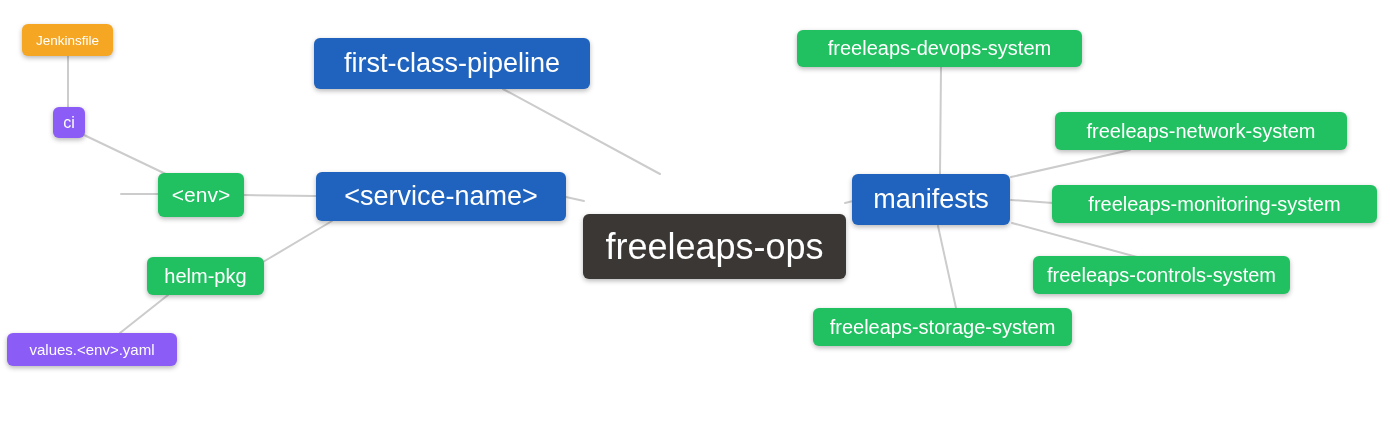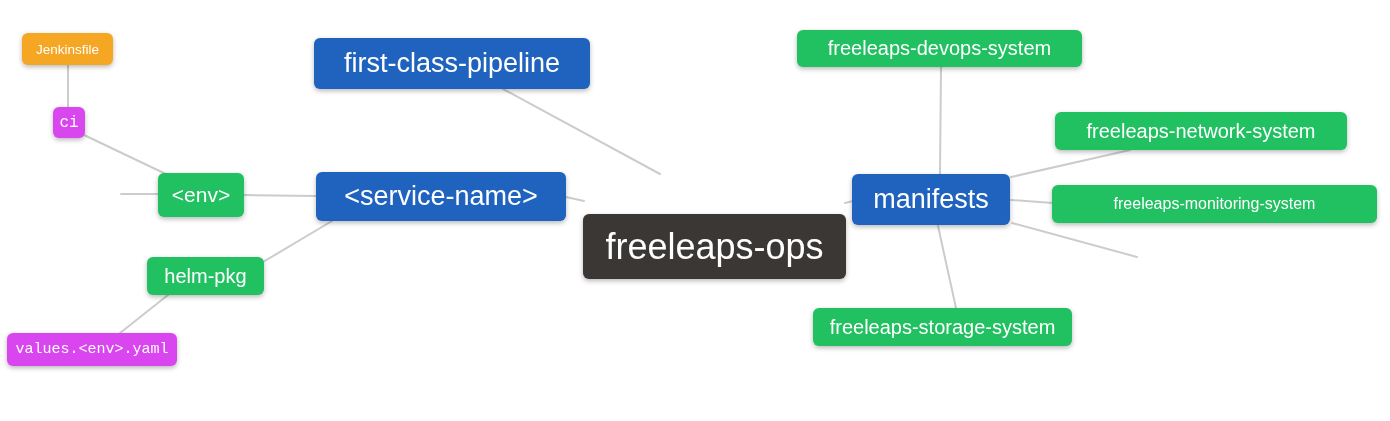--- a/index.html
+++ b/index.html
@@ -20,22 +20,22 @@
     box-shadow:0 2px 5px rgba(0,0,0,0.28);
     white-space:nowrap;
     box-sizing:border-box;
     padding:0 6px;
     cursor:pointer;
     user-select:none;
   }
   .lvl-root{background:#3b3735;margin-top:41px;}
   .lvl-blue{background:#1f63be;text-align:center;}
   .lvl-green{background:#21c061;}
-  .lvl-red{background:#d946ef;font-family:Liberation Mono, monospace;}
-  .lvl-orange{background:#f5a623;margin-top:9px;}
+  .lvl-red{background:#8b5cf6;}
+  .lvl-orange{background:#f5a623;}
 </style>
 </head>
 <body>
 
 <div class="canvas">
 
   <svg class="edges" viewBox="0 0 1390 421" xmlns="http://www.w3.org/2000/svg">
     <line x1="68" y1="56" x2="68" y2="107"></line>
     <line x1="84" y1="135" x2="170" y2="176"></line>
     <line x1="121" y1="194" x2="158" y2="194"></line>
@@ -61,22 +61,23 @@
   <div class="node lvl-blue" style="left:852px;top:174px;width:158px;height:51px;font-size:27px">manifests</div>
 
   <div class="node lvl-green" style="left:158px;top:173px;width:86px;height:44px;font-size:21px">&lt;env&gt;</div>
 
   <div class="node lvl-green" style="left:147px;top:257px;width:117px;height:38px;font-size:20px">helm-pkg</div>
 
   <div class="node lvl-green" style="left:797px;top:30px;width:285px;height:37px;font-size:20px">freeleaps-devops-system</div>
 
   <div class="node lvl-green" style="left:1055px;top:112px;width:292px;height:38px;font-size:20px">freeleaps-network-system</div>
 
-  <div class="node lvl-green" style="left:1052px;top:185px;width:325px;height:38px;font-size:16px">freeleaps-monitoring-system</div>
+  <div class="node lvl-green" style="left:1052px;top:185px;width:325px;height:38px;font-size:20px">freeleaps-monitoring-system</div>
 
+  <div class="node lvl-green" style="left:1033px;top:256px;width:257px;height:38px;font-size:20px">freeleaps-controls-system</div>
 
   <div class="node lvl-green" style="left:813px;top:308px;width:259px;height:38px;font-size:20px">freeleaps-storage-system</div>
 
   <div class="node lvl-red" style="left:53px;top:107px;width:32px;height:31px;font-size:16px">ci</div>
 
 
   <div class="node lvl-red" style="left:7px;top:333px;width:170px;height:33px;font-size:15px">values.&lt;env&gt;.yaml</div>
 
   <div class="node lvl-orange" style="left:22px;top:24px;width:91px;height:32px;font-size:13.5px">Jenkinsfile</div>
 

